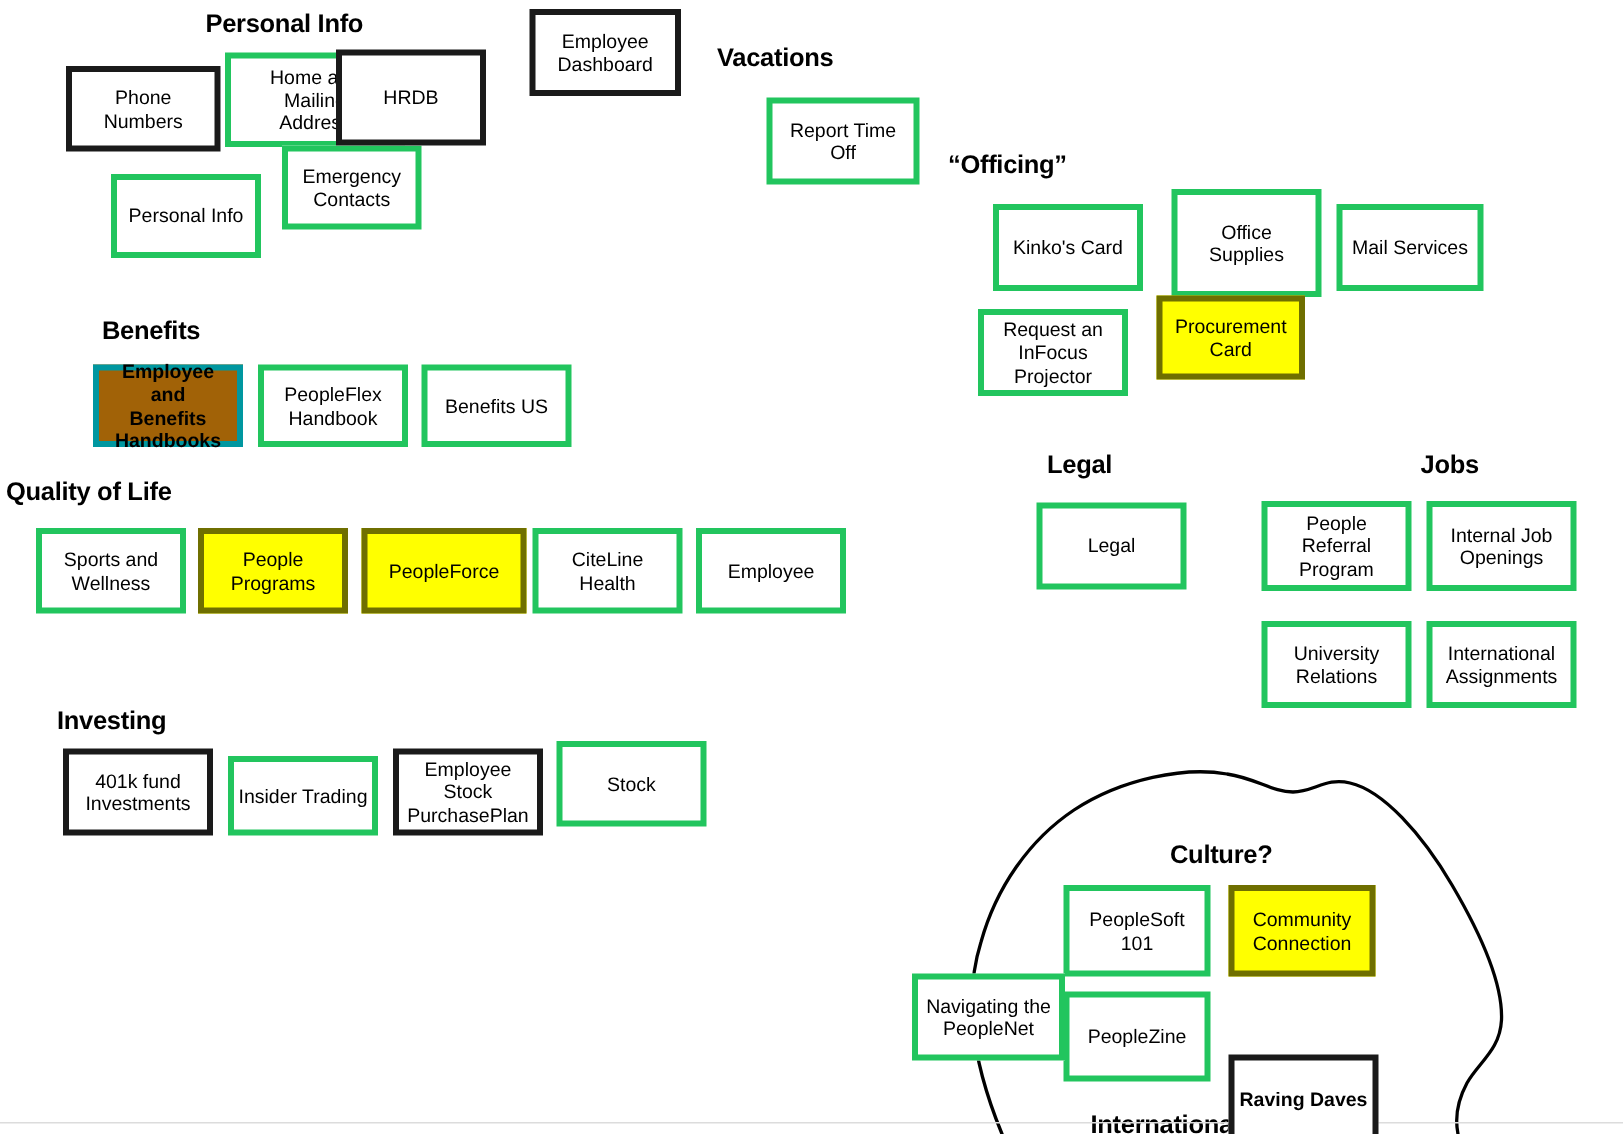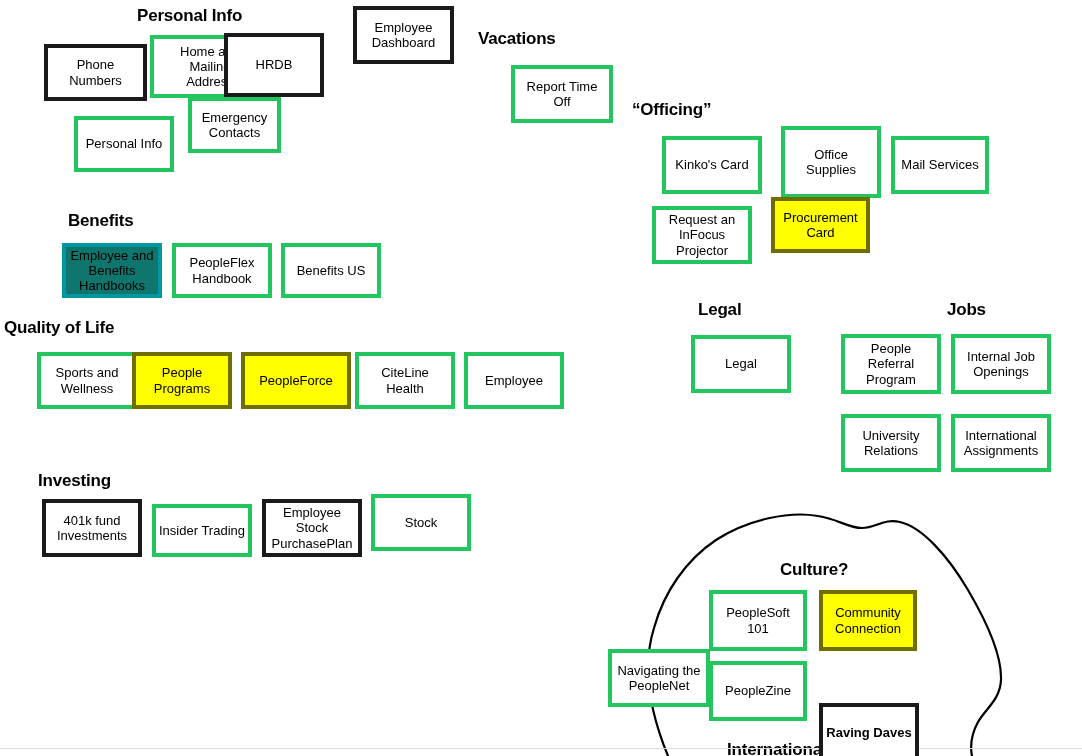--- a/index.html
+++ b/index.html
@@ -24,21 +24,21 @@
     align-items: center;
     justify-content: center;
     text-align: center;
     font-size: 13px;
     line-height: 1.18;
     color: #000000;
     padding: 2px 3px;
     white-space: pre-line;
   }
   .node.yellow { background: #ffff00; border-color: #6f6f00; }
-  .node.cyan   { background: #0f766e; border-color: #0097a0; }
+  .node.cyan   { background: #a16207; border-color: #0097a0; font-weight: bold; }
   .heading {
     position: absolute;
     font-size: 17px;
     font-weight: bold;
     color: #000000;
     white-space: nowrap;
     letter-spacing: -0.2px;
   }
   #blob {
     position: absolute;
@@ -119,21 +119,21 @@
 Benefits
 Handbooks</div>
 
   <div class="node" style="left:172px; top:243px; width:100px; height:55px;">PeopleFlex
 Handbook</div>
 
   <div class="node" style="left:281px; top:243px; width:100px; height:55px;">Benefits US</div>
 
   <div class="heading" style="left:4px; top:318px;">Quality of Life</div>
 
-  <div class="node" style="left:37px; top:352px; width:100px; height:57px;">Sports and
+  <div class="node" style="left:24px; top:352px; width:100px; height:57px;">Sports and
 Wellness</div>
 
   <div class="node yellow" style="left:132px; top:352px; width:100px; height:57px;">People
 Programs</div>
 
   <div class="node yellow" style="left:241px; top:352px; width:110px; height:57px;">PeopleForce</div>
 
   <div class="node" style="left:355px; top:352px; width:100px; height:57px;">CiteLine
 Health</div>
 

